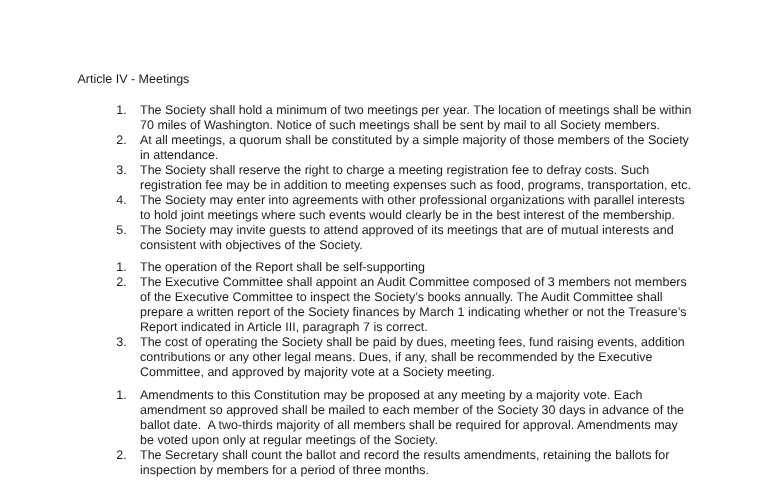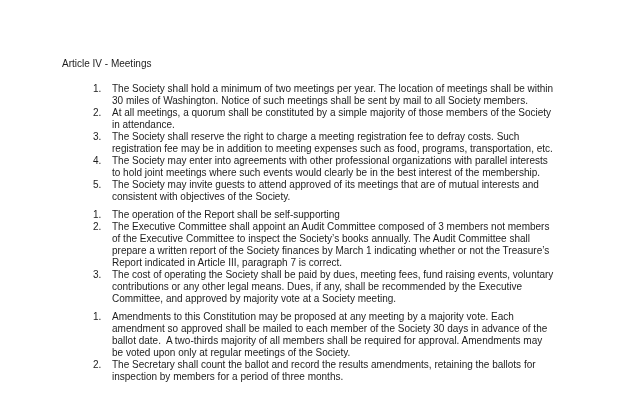--- a/index.html
+++ b/index.html
@@ -49,21 +49,21 @@
 <body>
 
 <div class="page">
 
   <section class="doc-section">
     <div class="doc-heading">Article IV - Meetings</div>
     <div class="doc-list">
       <div class="doc-item">
         <span class="item-num">1.</span>
         <span class="item-text">The Society shall hold a minimum of two meetings per year. The location of meetings shall be within
-30 miles of Washington. Notice of such meetings shall be sent by mail to all Society members.</span>
+70 miles of Washington. Notice of such meetings shall be sent by mail to all Society members.</span>
       </div>
       <div class="doc-item">
         <span class="item-num">2.</span>
         <span class="item-text">At all meetings, a quorum shall be constituted by a simple majority of those members of the Society
 in attendance.</span>
       </div>
       <div class="doc-item">
         <span class="item-num">3.</span>
         <span class="item-text">The Society shall reserve the right to charge a meeting registration fee to defray costs. Such
 registration fee may be in addition to meeting expenses such as food, programs, transportation, etc.</span>
@@ -89,21 +89,21 @@
       </div>
       <div class="doc-item">
         <span class="item-num">2.</span>
         <span class="item-text">The Executive Committee shall appoint an Audit Committee composed of 3 members not members
 of the Executive Committee to inspect the Society’s books annually. The Audit Committee shall
 prepare a written report of the Society finances by March 1 indicating whether or not the Treasure’s
 Report indicated in Article III, paragraph 7 is correct.</span>
       </div>
       <div class="doc-item">
         <span class="item-num">3.</span>
-        <span class="item-text">The cost of operating the Society shall be paid by dues, meeting fees, fund raising events, voluntary
+        <span class="item-text">The cost of operating the Society shall be paid by dues, meeting fees, fund raising events, addition
 contributions or any other legal means. Dues, if any, shall be recommended by the Executive
 Committee, and approved by majority vote at a Society meeting.</span>
       </div>
     </div>
   </section>
 
   <section class="doc-section">
     <div class="doc-list">
       <div class="doc-item">
         <span class="item-num">1.</span>

